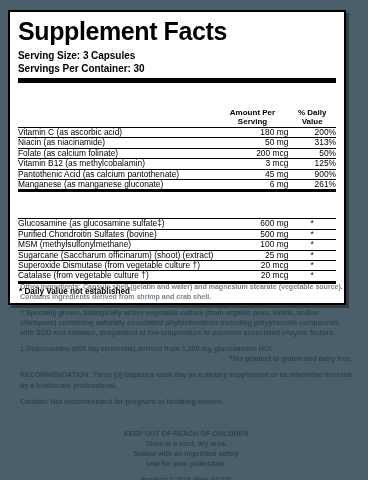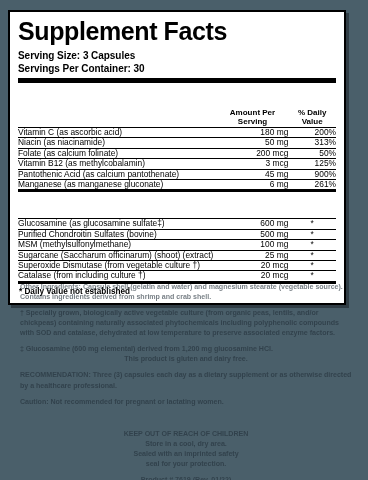--- a/index.html
+++ b/index.html
@@ -125,21 +125,21 @@
     line-height: 1.42;
     font-weight: bold;
     letter-spacing: -0.03px;
   }
   #fine-print p {
     margin: 0 0 6px 0;
   }
   #fine-print p.tight {
     margin-bottom: 0;
   }
-  .centered { text-align: center; }
+  .centered { text-align: right; }
 
   #warning-block {
     margin-top: 22px;
     text-align: center;
     line-height: 1.45;
   }
   #product-code {
     margin-top: 5px;
     text-align: center;
   }
@@ -237,21 +237,21 @@
           <td class="row-name">Sugarcane (Saccharum officinarum) (shoot) (extract)</td>
           <td class="row-amount">25 mg</td>
           <td class="row-dv star">*</td>
         </tr>
         <tr class="bordered">
           <td class="row-name">Superoxide Dismutase (from vegetable culture †)</td>
           <td class="row-amount">20 mcg</td>
           <td class="row-dv star">*</td>
         </tr>
         <tr class="bordered">
-          <td class="row-name">Catalase (from including culture †)</td>
+          <td class="row-name">Catalase (from vegetable culture †)</td>
           <td class="row-amount">20 mcg</td>
           <td class="row-dv star">*</td>
         </tr>
       </tbody>
   </table>
 
   <div class="rule-medium"></div>
 
   <div class="footnote-dv">* Daily Value not established</div>
 </div>

